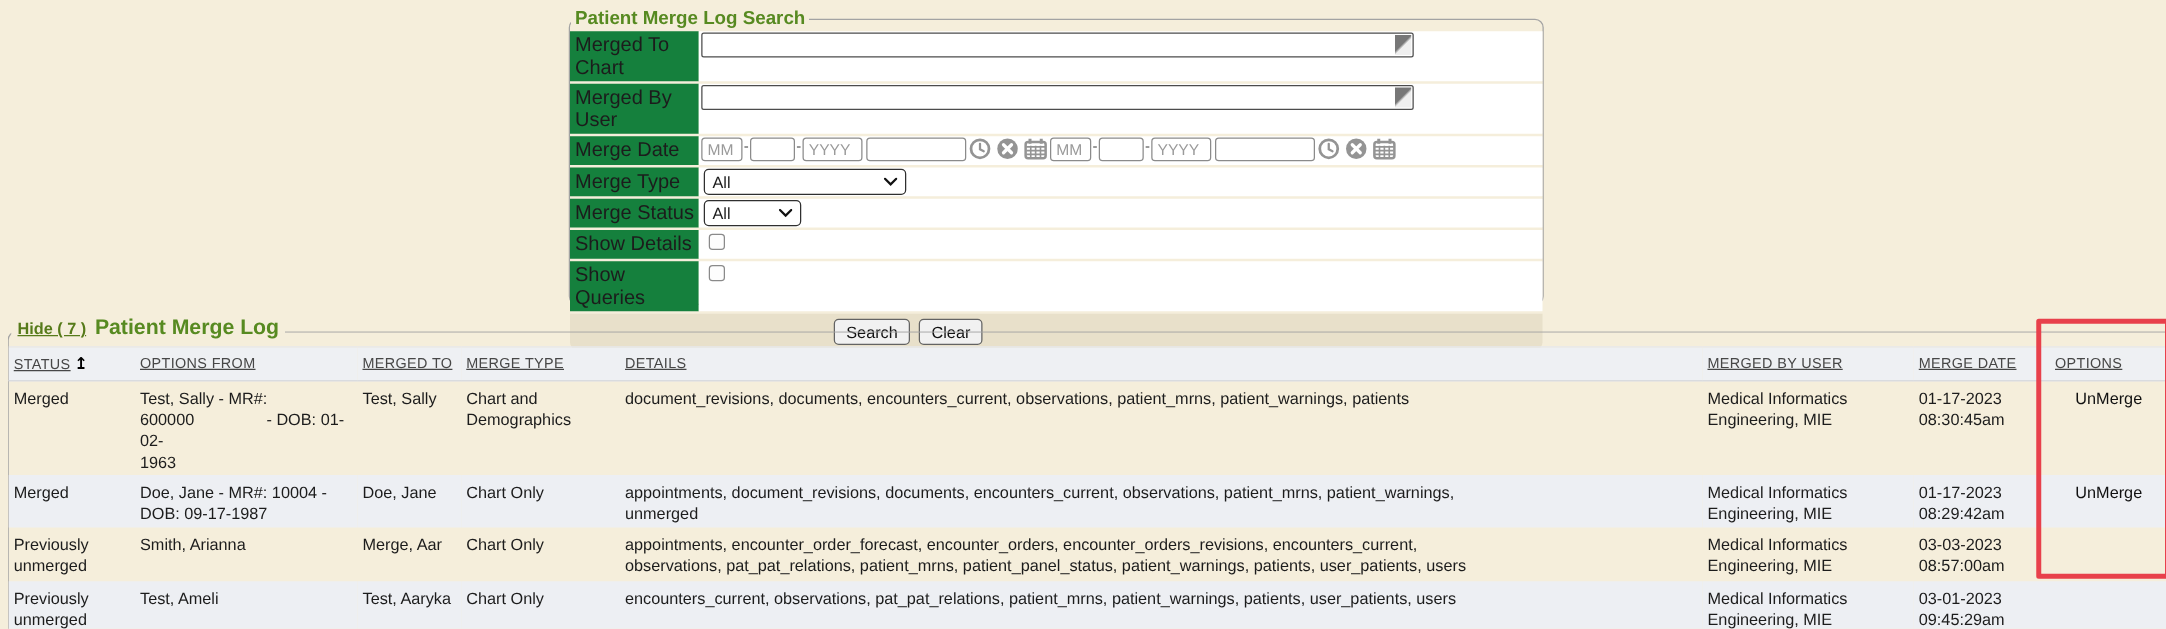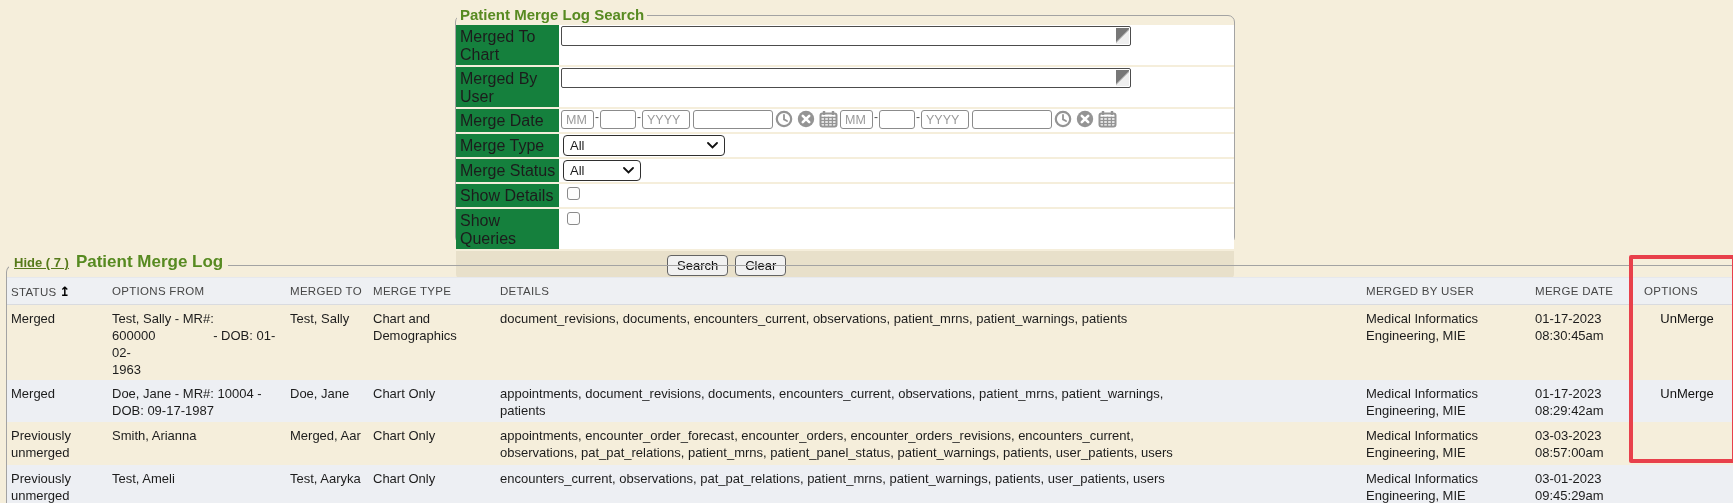--- a/index.html
+++ b/index.html
@@ -86,21 +86,21 @@
   .log-title{color:#578a21;font-size:17px;font-weight:700;}
   table.log{
     border-collapse:collapse;table-layout:fixed;width:1727px;margin-top:11px;
     font-size:13px;
   }
   table.log th{
     background:#eef0f3;height:22px;text-align:left;vertical-align:middle;
     padding:2px 4px;font-size:11.5px;font-weight:400;letter-spacing:.3px;
     border-bottom:1px solid #d9dbdf;border-top:1px solid #e6e8ec;white-space:nowrap;
   }
-  table.log th a{color:#474747;cursor:pointer;}
+  table.log th a{color:#474747;text-decoration:underline;cursor:pointer;}
   .sort-arrow{
     font-family:"DejaVu Sans", sans-serif;color:#000;font-weight:700;
     text-decoration:none;display:inline-block;margin-left:3px;font-size:13px;
   }
   table.log td{
     vertical-align:top;padding:5px 4px 2px 4px;line-height:17px;
     white-space:pre-wrap;word-wrap:break-word;
   }
   tr.stripe td{background:#edeff3;}
   tr.r1{height:71px;} tr.r2{height:42px;} tr.r3{height:43px;} tr.r4{height:48px;}
@@ -285,32 +285,32 @@
 08:30:45am</td>
         <td class="opt"><span class="unmerge">UnMerge</span></td>
       </tr>
       <tr class="r2 stripe">
         <td>Merged</td>
         <td>Doe, Jane - MR#: 10004 -
 DOB: 09-17-1987</td>
         <td>Doe, Jane</td>
         <td>Chart Only</td>
         <td>appointments, document_revisions, documents, encounters_current, observations, patient_mrns, patient_warnings,
-patients</td>
+unmerged</td>
         <td>Medical Informatics
 Engineering, MIE</td>
         <td>01-17-2023
 08:29:42am</td>
         <td class="opt"><span class="unmerge">UnMerge</span></td>
       </tr>
       <tr class="r3">
         <td>Previously
 unmerged</td>
         <td>Smith, Arianna</td>
-        <td>Merged, Aar</td>
+        <td>Merge, Aar</td>
         <td>Chart Only</td>
         <td>appointments, encounter_order_forecast, encounter_orders, encounter_orders_revisions, encounters_current,
 observations, pat_pat_relations, patient_mrns, patient_panel_status, patient_warnings, patients, user_patients, users</td>
         <td>Medical Informatics
 Engineering, MIE</td>
         <td>03-03-2023
 08:57:00am</td>
         <td class="opt"></td>
       </tr>
       <tr class="r4 stripe">

